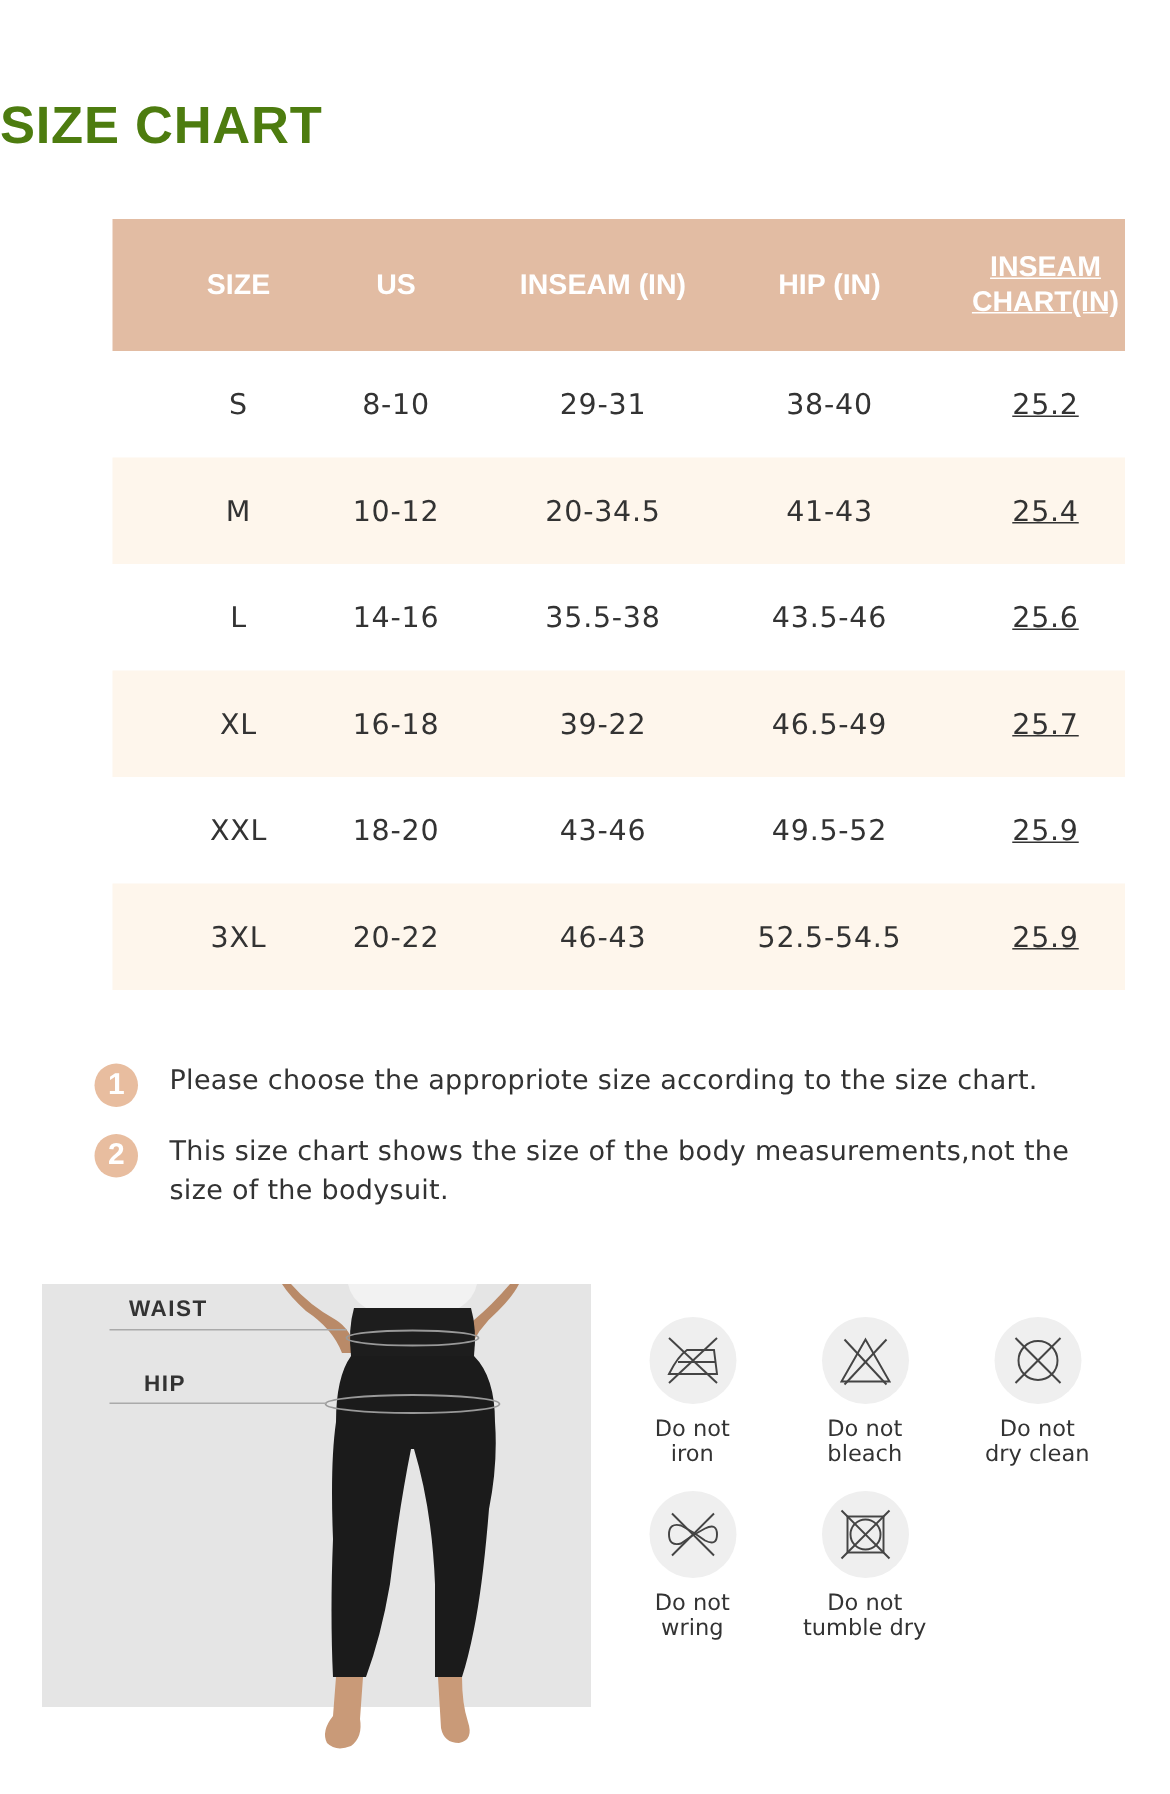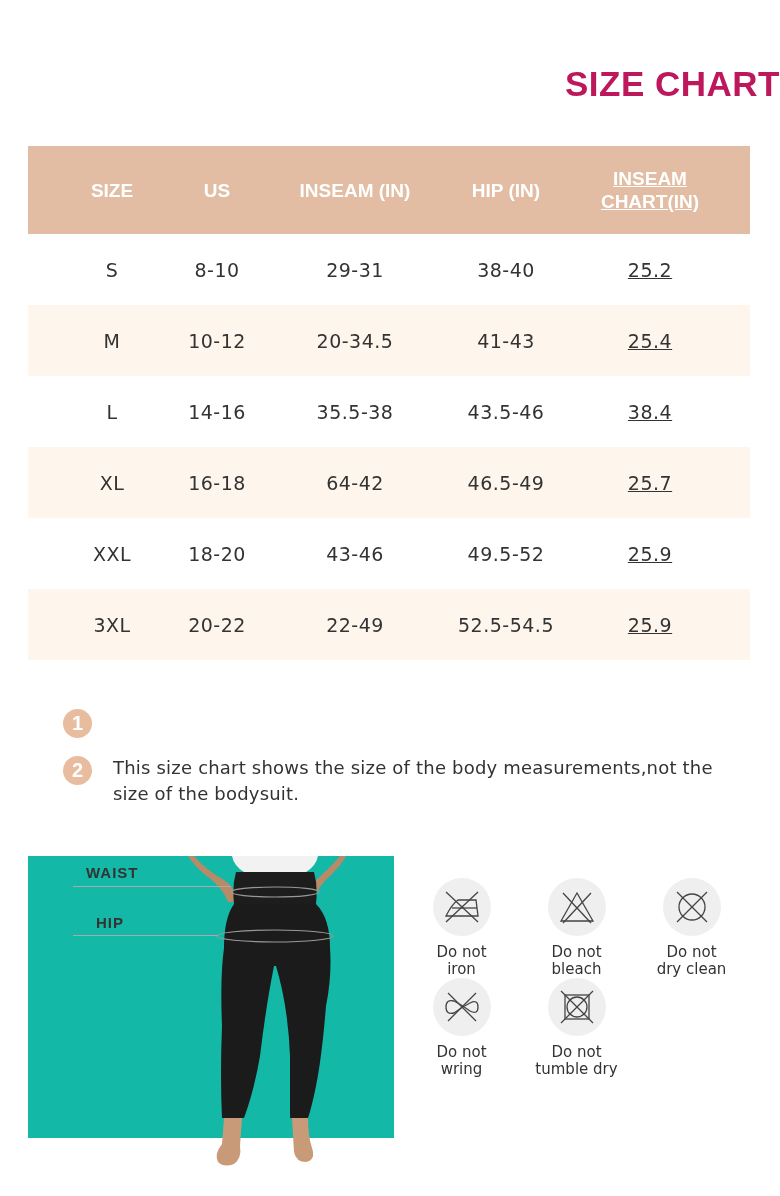--- a/index.html
+++ b/index.html
@@ -1,36 +1,36 @@
 <!DOCTYPE html>
 <html><head>
   <meta charset="utf-8">
   <style>
     * { box-sizing: border-box; margin: 0; padding: 0; }
     html, body { width: 780px; height: 1196px; background: #ffffff; overflow: hidden; }
     body { font-family: "DejaVu Sans", sans-serif; color: #333333; position: relative; }
 
     .title {
-      position: absolute; left: 0; top: 64px; width: 780px; text-align: right;
+      position: absolute; left: 0; top: 64px; width: 780px; text-align: left;
       font-family: "Liberation Sans", sans-serif; font-weight: bold; font-size: 35px;
-      color: #be185d; letter-spacing: 0.5px;
+      color: #4d7c0f; letter-spacing: 0.5px;
     }
 
     .table { position: absolute; left: 28px; top: 146px; width: 722px; }
     .thead {
       height: 88px; background: #e2bca3; display: flex; align-items: center;
     }
     .row { height: 71px; display: flex; align-items: center; }
     .row.alt { background: #fef6ec; }
     .col0 { position: absolute; left: 34px; width: 100px; }
     .col1 { position: absolute; left: 139px; width: 100px; }
     .col2 { position: absolute; left: 257px; width: 140px; }
     .col3 { position: absolute; left: 408px; width: 140px; }
     .col4 { position: absolute; left: 552px; width: 140px; text-decoration: underline; }
-    .thead, .row { position: relative; }
+    .thead, .row { position: relative; margin-left: 47px; }
     .th {
       font-family: "Liberation Sans", sans-serif; font-weight: bold; font-size: 19px;
       color: #ffffff; text-align: center; line-height: 23px;
     }
     .td {
       font-family: "DejaVu Sans", sans-serif; font-size: 19px; color: #333333;
       text-align: center; letter-spacing: 0.5px;
     }
 
     .notes { position: absolute; left: 63px; top: 708px; width: 700px; }
@@ -41,32 +41,32 @@
       font-size: 20px; display: flex; align-items: center; justify-content: center;
       flex-shrink: 0; margin-top: 1px;
     }
     .note-text {
       margin-left: 21px; font-size: 18px; line-height: 26px; color: #333333;
       font-family: "DejaVu Sans", sans-serif; letter-spacing: 0.2px; width: 640px;
     }
 
     .model {
       position: absolute; left: 28px; top: 856px; width: 366px; height: 282px;
-      background: #14b8a6; overflow: visible;
+      background: #e5e5e5; overflow: visible;
     }
     .m-label {
       position: absolute; font-family: "Liberation Sans", sans-serif; font-weight: bold;
       font-size: 15px; color: #333333; letter-spacing: 1px;
     }
     .m-line { position: absolute; height: 1px; background: #aaaaaa; }
     .figure { position: absolute; left: 0; top: 0; }
 
     .care {
       position: absolute; left: 404px; top: 878px; width: 370px;
-      display: grid; grid-template-columns: repeat(3, 115px); 
+      display: grid; grid-template-columns: repeat(3, 115px); row-gap: 16px;
     }
     .care-item { display: flex; flex-direction: column; align-items: center; }
     .care-icon {
       width: 58px; height: 58px; border-radius: 50%; background: #efefef;
       display: flex; align-items: center; justify-content: center;
     }
     .care-label {
       margin-top: 8px; text-align: center; font-size: 15px; line-height: 17px;
       color: #333333; font-family: "DejaVu Sans", sans-serif; white-space: pre-line;
     }
@@ -100,48 +100,49 @@
     <div class="td col1">10-12</div>
     <div class="td col2">20-34.5</div>
     <div class="td col3">41-43</div>
     <div class="td col4">25.4</div>
   </div>
   <div class="row">
     <div class="td col0">L</div>
     <div class="td col1">14-16</div>
     <div class="td col2">35.5-38</div>
     <div class="td col3">43.5-46</div>
-    <div class="td col4">38.4</div>
+    <div class="td col4">25.6</div>
   </div>
   <div class="row alt">
     <div class="td col0">XL</div>
     <div class="td col1">16-18</div>
-    <div class="td col2">64-42</div>
+    <div class="td col2">39-22</div>
     <div class="td col3">46.5-49</div>
     <div class="td col4">25.7</div>
   </div>
   <div class="row">
     <div class="td col0">XXL</div>
     <div class="td col1">18-20</div>
     <div class="td col2">43-46</div>
     <div class="td col3">49.5-52</div>
     <div class="td col4">25.9</div>
   </div>
   <div class="row alt">
     <div class="td col0">3XL</div>
     <div class="td col1">20-22</div>
-    <div class="td col2">22-49</div>
+    <div class="td col2">46-43</div>
     <div class="td col3">52.5-54.5</div>
     <div class="td col4">25.9</div>
   </div>
 </div>
 
 <div class="notes">
   <div class="note">
     <div class="badge">1</div>
+    <div class="note-text">Please choose the appropriote size according to the size chart.</div>
   </div>
   <div class="note">
     <div class="badge">2</div>
     <div class="note-text">This size chart shows the size of the body measurements,not the size of the bodysuit.</div>
   </div>
 </div>
 
 <div class="model">
   <svg class="figure" width="366" height="320" viewBox="0 0 366 320">
 

